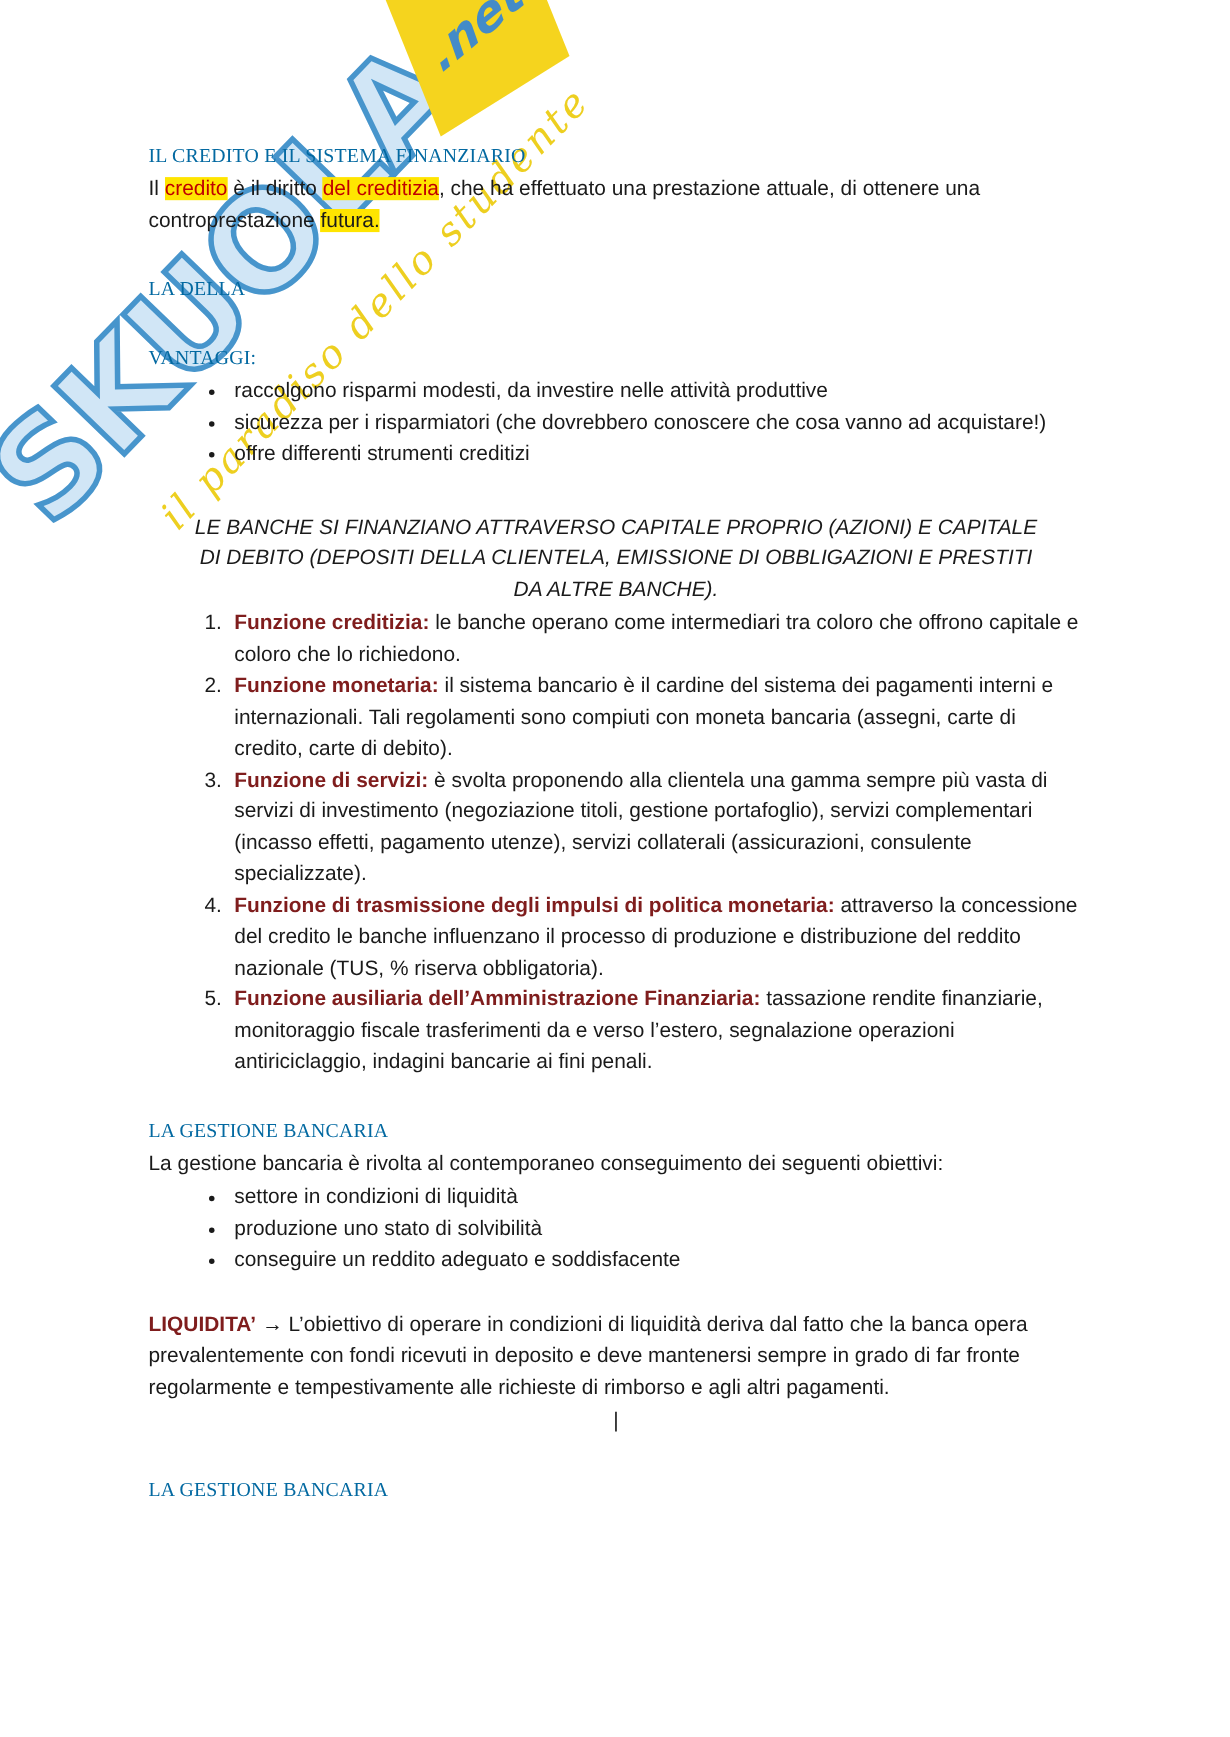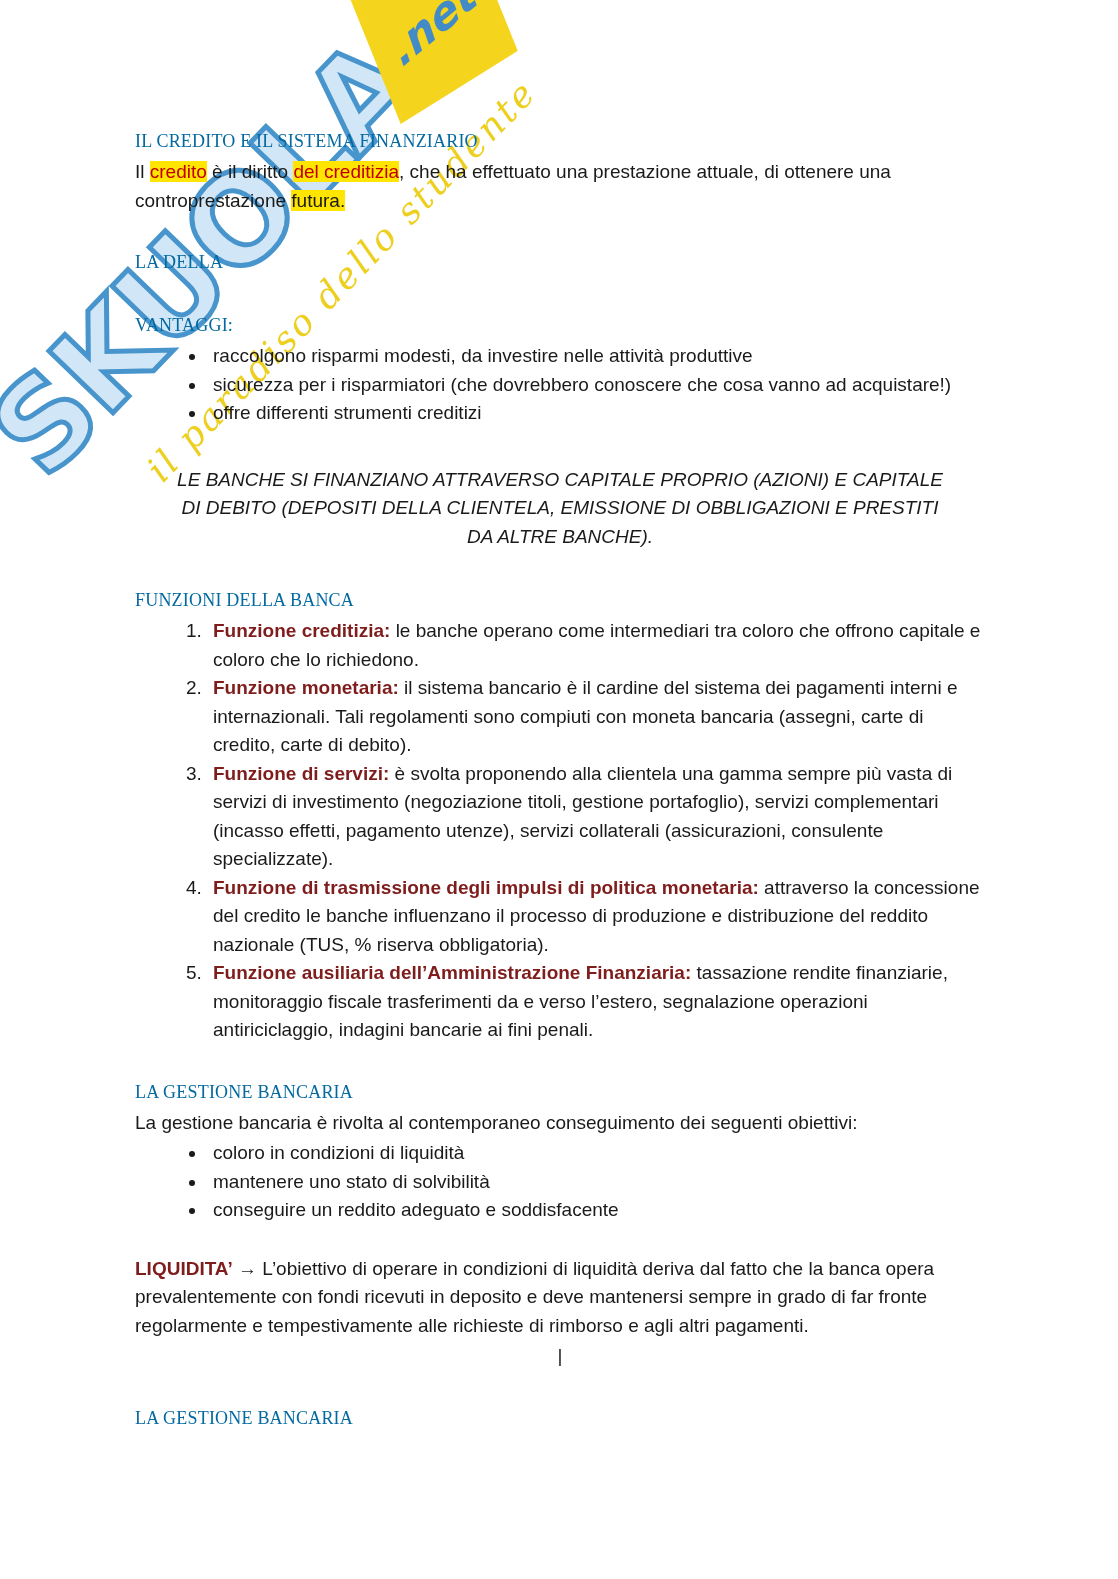--- a/index.html
+++ b/index.html
@@ -125,34 +125,33 @@
 
     <h2 class="rh section-gap">VANTAGGI:</h2>
     <ul class="bullets">
       <li><span>raccolgono risparmi modesti, da investire nelle attività produttive</span></li>
       <li><span>sicurezza per i risparmiatori (che dovrebbero conoscere che cosa vanno ad acquistare!)</span></li>
       <li><span>offre differenti strumenti creditizi</span></li>
     </ul>
 
     <p class="center-ital">LE BANCHE SI FINANZIANO ATTRAVERSO CAPITALE PROPRIO  (AZIONI) E CAPITALE DI DEBITO (DEPOSITI DELLA CLIENTELA, EMISSIONE DI OBBLIGAZIONI E PRESTITI DA ALTRE BANCHE).</p>
 
-    <h2 class="rh section-gap">FUNZIONI DELLA BANCA</h2>
     <ol class="numlist">
       <li><span class="labelred">Funzione creditizia:</span><span> le banche operano come intermediari tra coloro che offrono capitale e coloro che lo richiedono.</span></li>
       <li><span class="labelred">Funzione monetaria:</span><span> il sistema bancario è il cardine del sistema dei pagamenti interni e internazionali. Tali regolamenti sono compiuti con moneta bancaria (assegni, carte di credito, carte di debito).</span></li>
       <li><span class="labelred">Funzione di servizi:</span><span> è svolta proponendo alla clientela una gamma sempre più vasta di servizi di investimento (negoziazione titoli, gestione portafoglio), servizi complementari (incasso effetti, pagamento utenze), servizi collaterali (assicurazioni, consulente specializzate).</span></li>
       <li><span class="labelred">Funzione di trasmissione degli impulsi di politica monetaria:</span><span> attraverso la concessione del credito le banche influenzano il processo di produzione e distribuzione del reddito nazionale (TUS, % riserva obbligatoria).</span></li>
       <li><span class="labelred">Funzione ausiliaria dell’Amministrazione Finanziaria:</span><span> tassazione rendite finanziarie, monitoraggio fiscale trasferimenti da e verso l’estero, segnalazione operazioni antiriciclaggio, indagini bancarie ai fini penali.</span></li>
     </ol>
 
     <h2 class="rh">LA GESTIONE BANCARIA</h2>
     <p class="para">La gestione bancaria è rivolta al contemporaneo conseguimento dei seguenti obiettivi:</p>
     <ul class="bullets">
-      <li><span>coloro in condizioni di liquidità</span></li>
-      <li><span>mantenere uno stato di solvibilità</span></li>
+      <li><span>settore in condizioni di liquidità</span></li>
+      <li><span>produzione uno stato di solvibilità</span></li>
       <li><span>conseguire un reddito adeguato e soddisfacente</span></li>
     </ul>
 
     <p class="liq"><span class="labelred">LIQUIDITA’</span><span> → L’obiettivo di operare in condizioni di liquidità deriva dal fatto che la banca opera prevalentemente con fondi ricevuti in deposito e deve mantenersi sempre in grado di far fronte regolarmente e tempestivamente alle richieste di rimborso e agli altri pagamenti.</span></p>
     <p class="pipe">|</p>
 
     <h2 class="rh">LA GESTIONE BANCARIA</h2>
 
   </div>
 </div>

